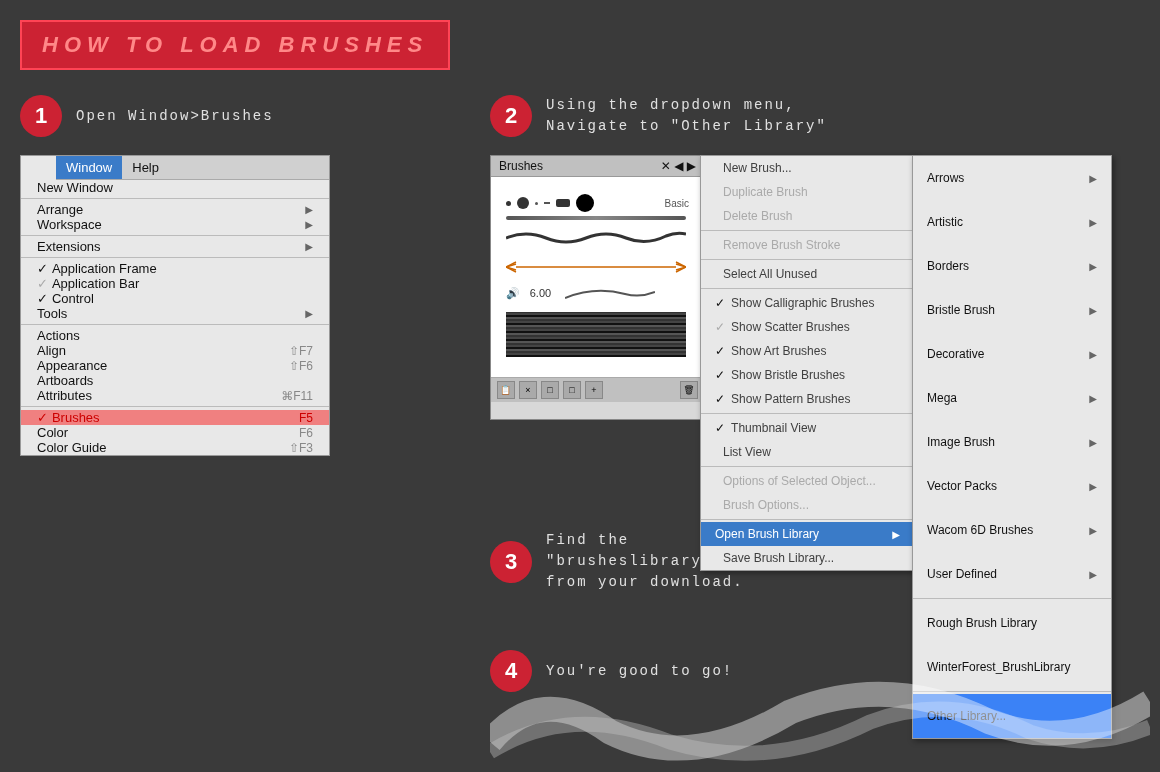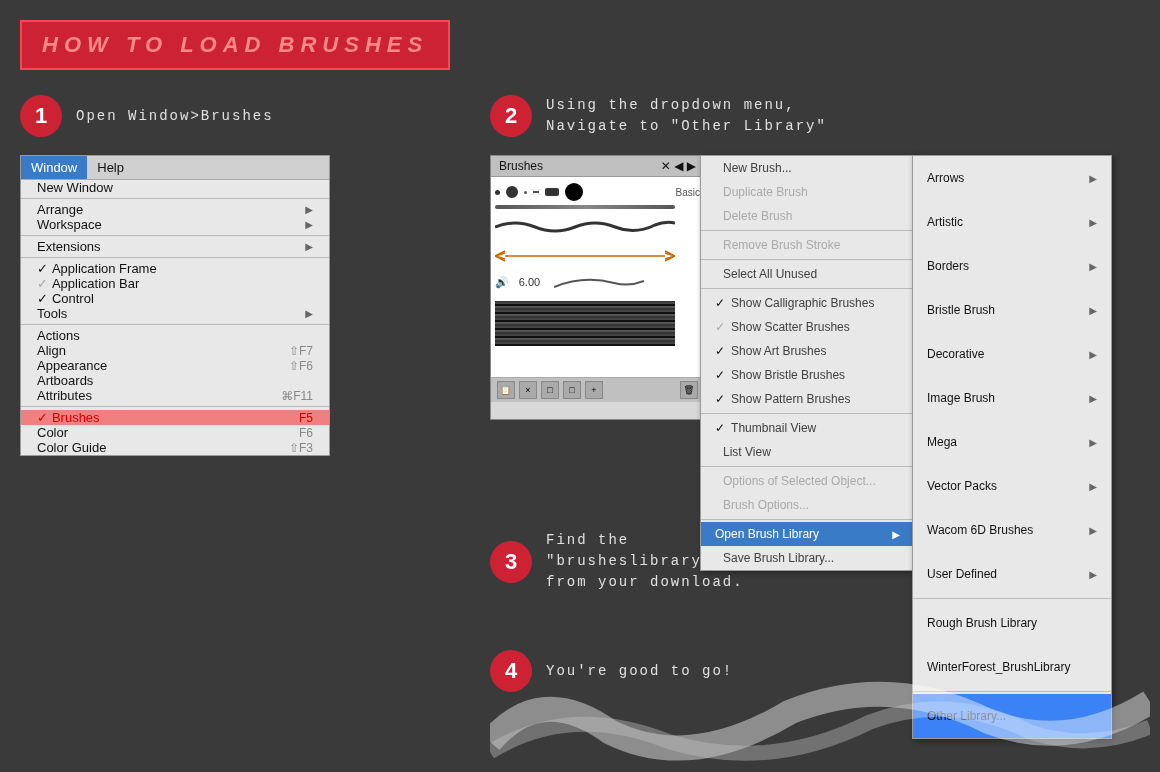--- a/index.html
+++ b/index.html
@@ -92,20 +92,21 @@
       width: 310px;
       background: #e8e8e8;
       border: 1px solid #999;
       font-size: 13px;
       font-family: Arial, sans-serif;
     }
     .menu-bar {
       display: flex;
       background: #d0d0d0;
       border-bottom: 1px solid #aaa;
+      margin-left: 35px;
     }
     .menu-bar-item {
       padding: 4px 10px;
       font-size: 13px;
       color: #111;
       cursor: pointer;
     }
     .menu-bar-item.active {
       background: #3a7bc8;
       color: white;
@@ -169,21 +170,21 @@
     .brushes-title {
       background: #c0c0c0;
       padding: 3px 8px;
       font-size: 12px;
       color: #111;
       border-bottom: 1px solid #999;
       display: flex;
       justify-content: space-between;
     }
     .brushes-content {
-      padding: 4px;
+      padding: 15px;
       background: white;
       height: 200px;
       overflow: hidden;
     }
     .brush-row {
       display: flex;
       align-items: center;
       gap: 6px;
       padding: 2px 0;
     }
@@ -508,24 +509,24 @@
   <div class="sub-item has-arrow">
       <span>Borders</span>
     </div>
   <div class="sub-item has-arrow">
       <span>Bristle Brush</span>
     </div>
   <div class="sub-item has-arrow">
       <span>Decorative</span>
     </div>
   <div class="sub-item has-arrow">
+      <span>Mega</span>
+    </div>
+  <div class="sub-item has-arrow">
       <span>Image Brush</span>
-    </div>
-  <div class="sub-item has-arrow">
-      <span>Mega</span>
     </div>
   <div class="sub-item has-arrow">
       <span>Vector Packs</span>
     </div>
   <div class="sub-item has-arrow">
       <span>Wacom 6D Brushes</span>
     </div>
   <div class="sub-item has-arrow">
       <span>User Defined</span>
     </div>

